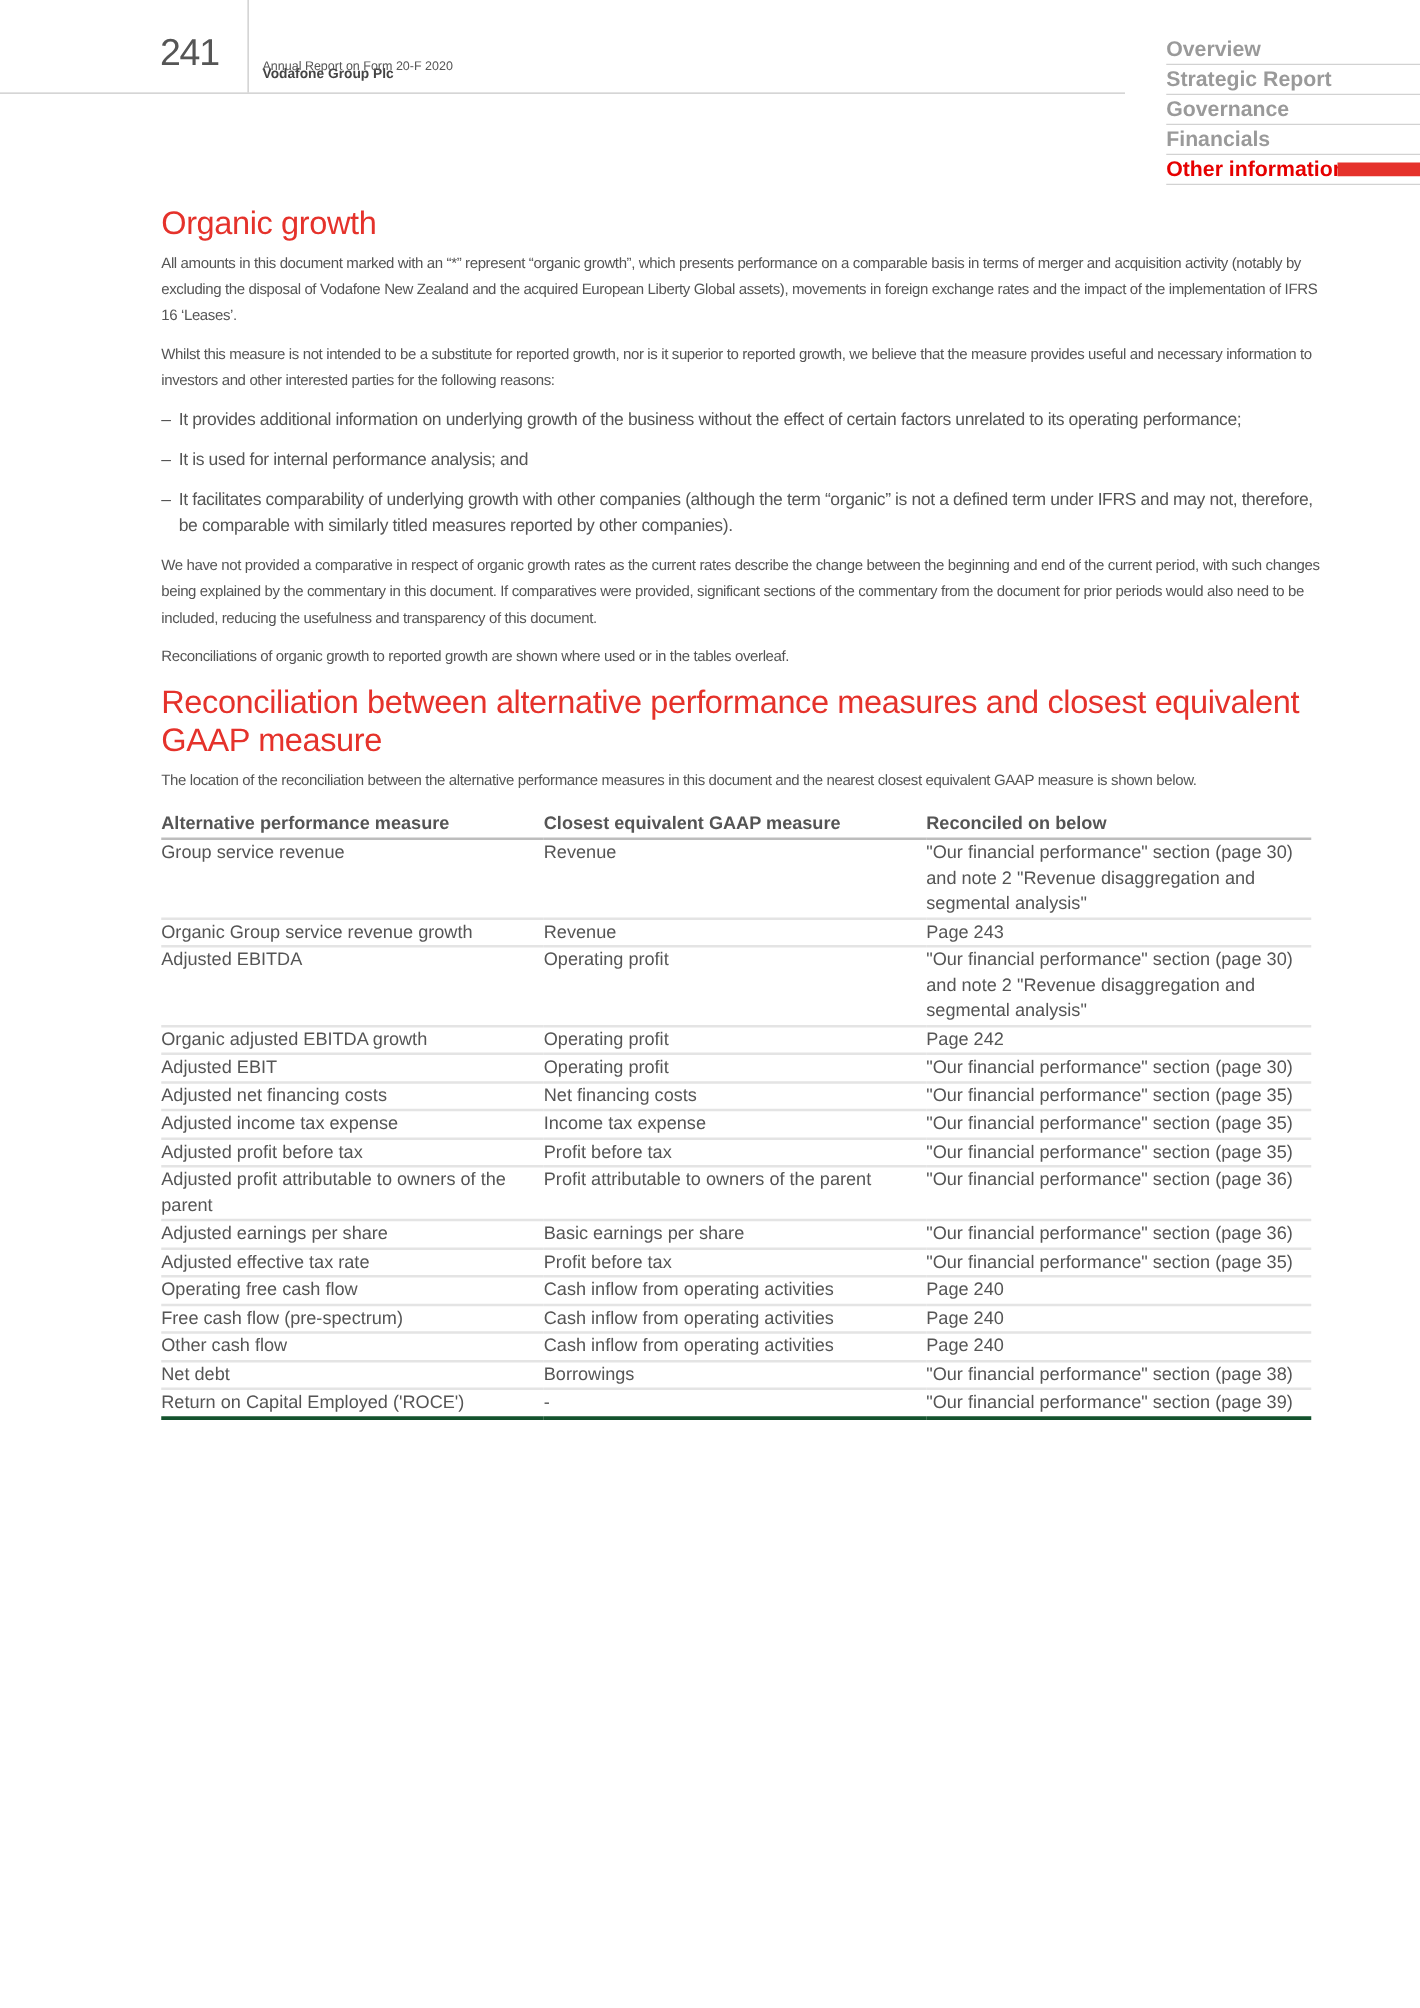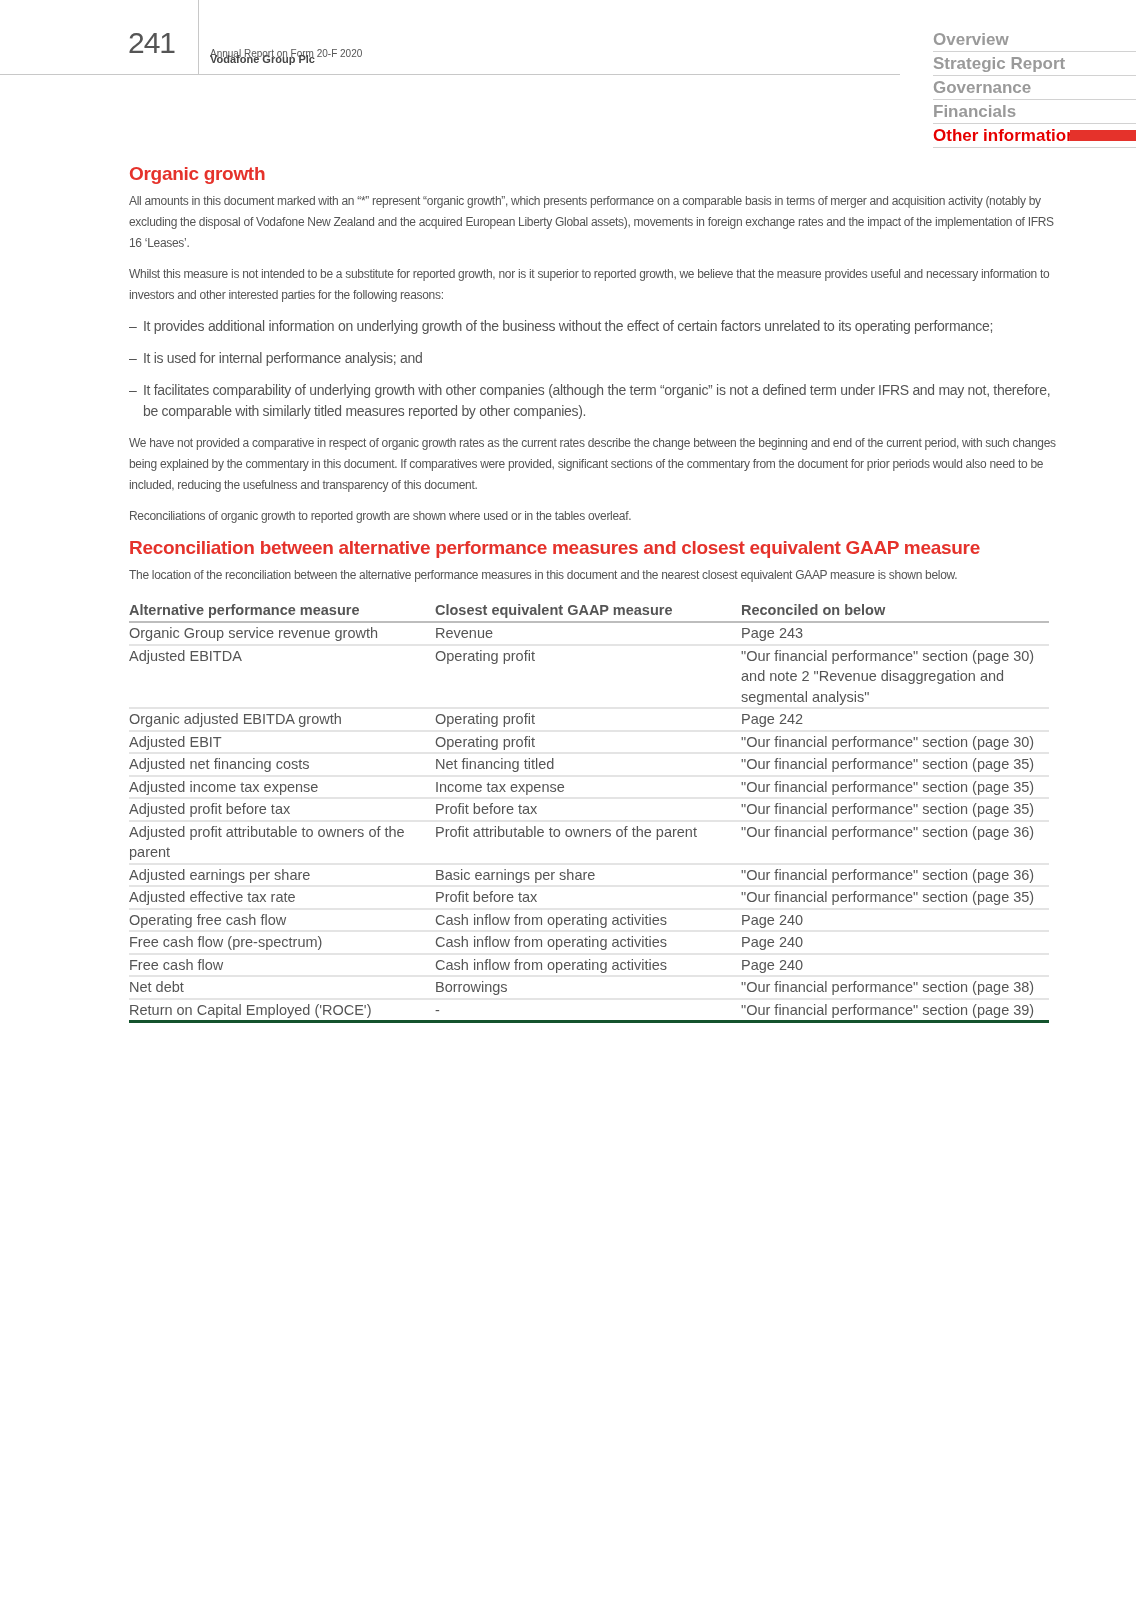--- a/index.html
+++ b/index.html
@@ -11,21 +11,21 @@
   .vrule { position: absolute; left: 198px; top: 0; width: 1px; height: 74px; background: #c8c8c8; }
   .company { position: absolute; left: 210px; top: 33px; font-size: 11px; font-weight: bold; color: #444; margin-top: 20px; }
   .report { position: absolute; left: 210px; top: 48px; font-size: 10px; color: #555; }
   .nav { position: absolute; left: 933px; top: 28px; width: 203px; }
   .nav-item { display: block; font-size: 17px; font-weight: bold; color: #9a9a9a; height: 23px; line-height: 23px;
               border-bottom: 1px solid #d2d2d2; position: relative; cursor: pointer; }
   .nav-item.active { color: #e60000; }
   .nav-marker { position: absolute; right: 0; top: 6px; width: 66px; height: 11px; background: #e5322b; }
 
   .content { position: absolute; left: 129px; top: 163px; width: 935px; }
-  h2.section-title { margin: 0 0 6px 0; font-size: 19px; font-weight: bold; color: #e5322b; letter-spacing: -0.3px; }
+  h2.section-title { margin: 0 0 6px 0; font-size: 26px; font-weight: normal; color: #e5322b; letter-spacing: -0.3px; }
   p.para { margin: 0 0 10px 0; font-size: 12px; line-height: 21px; color: #555; letter-spacing: -0.3px; }
   ul.bullets { list-style: none; margin: 0; padding: 0; }
   ul.bullets li { font-size: 14px; line-height: 21px; color: #555; padding-left: 14px; position: relative; margin-bottom: 11px; letter-spacing: -0.3px; }
   ul.bullets li .dash { position: absolute; left: 0; top: 0; }
   .table-title { margin-top: 4px; }
 
   table.recon { width: 920px; border-collapse: collapse; margin-top: 14px; font-size: 14.5px; color: #555; }
   table.recon th { text-align: left; font-weight: bold; color: #555; padding: 0 0 1px 0; border-bottom: 2px solid #bdbdbd; line-height: 20px; }
   table.recon td { vertical-align: top; padding: 0; line-height: 20.5px; border-bottom: 2px solid #e4e4e4; }
   table.recon tr:last-child td { border-bottom: 3px solid #14532d; }
@@ -67,20 +67,25 @@
   <table class="recon">
     <thead>
       <tr>
         <th>Alternative performance measure</th>
         <th>Closest equivalent GAAP measure</th>
         <th>Reconciled on below</th>
       </tr>
     </thead>
     <tbody id="recon-body">
         <tr>
+          <td>Group service revenue</td>
+          <td>Revenue</td>
+          <td>"Our financial performance" section (page 30) and note 2 "Revenue disaggregation and segmental analysis"</td>
+        </tr>
+        <tr>
           <td>Organic Group service revenue growth</td>
           <td>Revenue</td>
           <td>Page 243</td>
         </tr>
         <tr>
           <td>Adjusted EBITDA</td>
           <td>Operating profit</td>
           <td>"Our financial performance" section (page 30) and note 2 "Revenue disaggregation and segmental analysis"</td>
         </tr>
         <tr>
@@ -88,21 +93,21 @@
           <td>Operating profit</td>
           <td>Page 242</td>
         </tr>
         <tr>
           <td>Adjusted EBIT</td>
           <td>Operating profit</td>
           <td>"Our financial performance" section (page 30)</td>
         </tr>
         <tr>
           <td>Adjusted net financing costs</td>
-          <td>Net financing titled</td>
+          <td>Net financing costs</td>
           <td>"Our financial performance" section (page 35)</td>
         </tr>
         <tr>
           <td>Adjusted income tax expense</td>
           <td>Income tax expense</td>
           <td>"Our financial performance" section (page 35)</td>
         </tr>
         <tr>
           <td>Adjusted profit before tax</td>
           <td>Profit before tax</td>
@@ -127,21 +132,21 @@
           <td>Operating free cash flow</td>
           <td>Cash inflow from operating activities</td>
           <td>Page 240</td>
         </tr>
         <tr>
           <td>Free cash flow (pre-spectrum)</td>
           <td>Cash inflow from operating activities</td>
           <td>Page 240</td>
         </tr>
         <tr>
-          <td>Free cash flow</td>
+          <td>Other cash flow</td>
           <td>Cash inflow from operating activities</td>
           <td>Page 240</td>
         </tr>
         <tr>
           <td>Net debt</td>
           <td>Borrowings</td>
           <td>"Our financial performance" section (page 38)</td>
         </tr>
         <tr>
           <td>Return on Capital Employed ('ROCE')</td>

